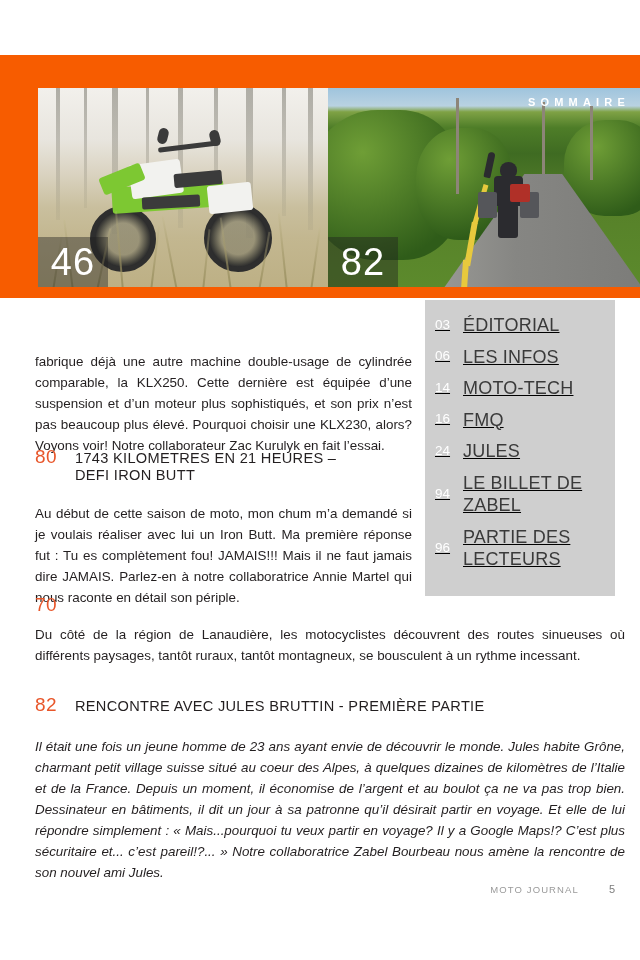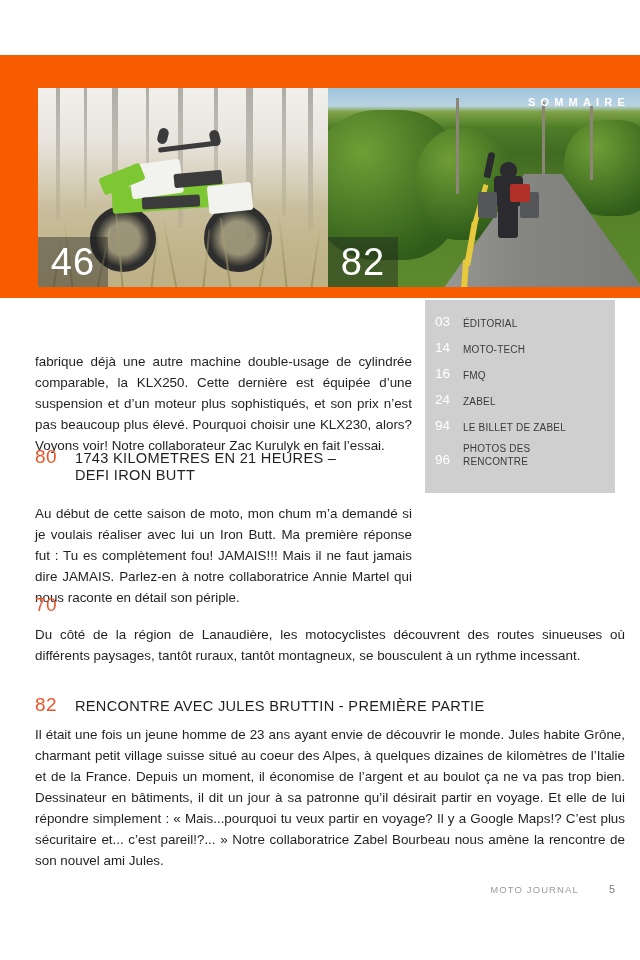--- a/index.html
+++ b/index.html
@@ -165,32 +165,33 @@
     height: 31px;
   }
   #chroniques-body {
     background: #cfcfcf;
     padding: 14px 0 16px 0;
   }
   .chron-row {
     display: flex;
     padding: 0 0 0 10px;
     margin-bottom: 9px;
-    align-items: flex-end;
+    align-items: center;
+    text-decoration: underline;
   }
   .chron-num {
     color: #ffffff;
     font-size: 13.5px;
     width: 26px;
     flex: 0 0 26px;
     line-height: 1.25;
   }
   .chron-label {
     color: #3a3a3a;
-    font-size: 10px;
+    font-size: 18px;
     line-height: 1.25;
     letter-spacing: .2px;
     padding-left: 2px;
   }
 
   
   #intro-para {
     position: absolute;
     left: 35px;
     top: 311px;
@@ -226,21 +227,21 @@
     white-space: pre-line;
   }
 
   #entry-60 { position: absolute; left: 35px; top: 446px; width: 377px; }
   #entry-60 .entry-body { margin-top: 19px; }
 
   #entry-70 { position: absolute; left: 35px; top: 594px; width: 590px; }
   #entry-70 .entry-body { margin-top: 8px; }
 
   #entry-82 { position: absolute; left: 35px; top: 694px; width: 590px; }
-  #entry-82 .entry-body { margin-top: 8px; }
+  #entry-82 .entry-body { margin-top: 20px; font-style: italic; }
 
   
   #footer {
     position: absolute;
     right: 25px;
     top: 883px;
     display: flex;
     align-items: baseline;
     gap: 30px;
     margin-left: 46px;
@@ -333,38 +334,42 @@
 <div id="sommaire-label">SOMMAIRE</div>
 
 <div id="chroniques">
   <div id="chroniques-body">
 
     <div class="chron-row">
       <span class="chron-num">03</span>
       <span class="chron-label">ÉDITORIAL</span>
     </div>
     <div class="chron-row">
+      <span class="chron-num">06</span>
+      <span class="chron-label">LES INFOS</span>
+    </div>
+    <div class="chron-row">
       <span class="chron-num">14</span>
       <span class="chron-label">MOTO-TECH</span>
     </div>
     <div class="chron-row">
       <span class="chron-num">16</span>
       <span class="chron-label">FMQ</span>
     </div>
     <div class="chron-row">
       <span class="chron-num">24</span>
-      <span class="chron-label">ZABEL</span>
+      <span class="chron-label">JULES</span>
     </div>
     <div class="chron-row">
       <span class="chron-num">94</span>
       <span class="chron-label">LE BILLET DE ZABEL</span>
     </div>
     <div class="chron-row">
       <span class="chron-num">96</span>
-      <span class="chron-label" style="max-width:118px">PHOTOS DES RENCONTRE</span>
+      <span class="chron-label" style="max-width:118px">PARTIE DES LECTEURS</span>
     </div>
 
   </div>
 </div>
 
 <p id="intro-para" class="body-text">fabrique déjà une autre machine double-usage de cylindrée comparable, la KLX250. Cette dernière est équipée d’une suspension et d’un moteur plus sophistiqués, et son prix n’est pas beaucoup plus élevé. Pourquoi choisir une KLX230, alors? Voyons voir! Notre collaborateur Zac Kurulyk en fait l’essai.</p>
 
 <div id="entry-60">
   <div class="entry-heading">
     <span class="entry-num">80</span>

